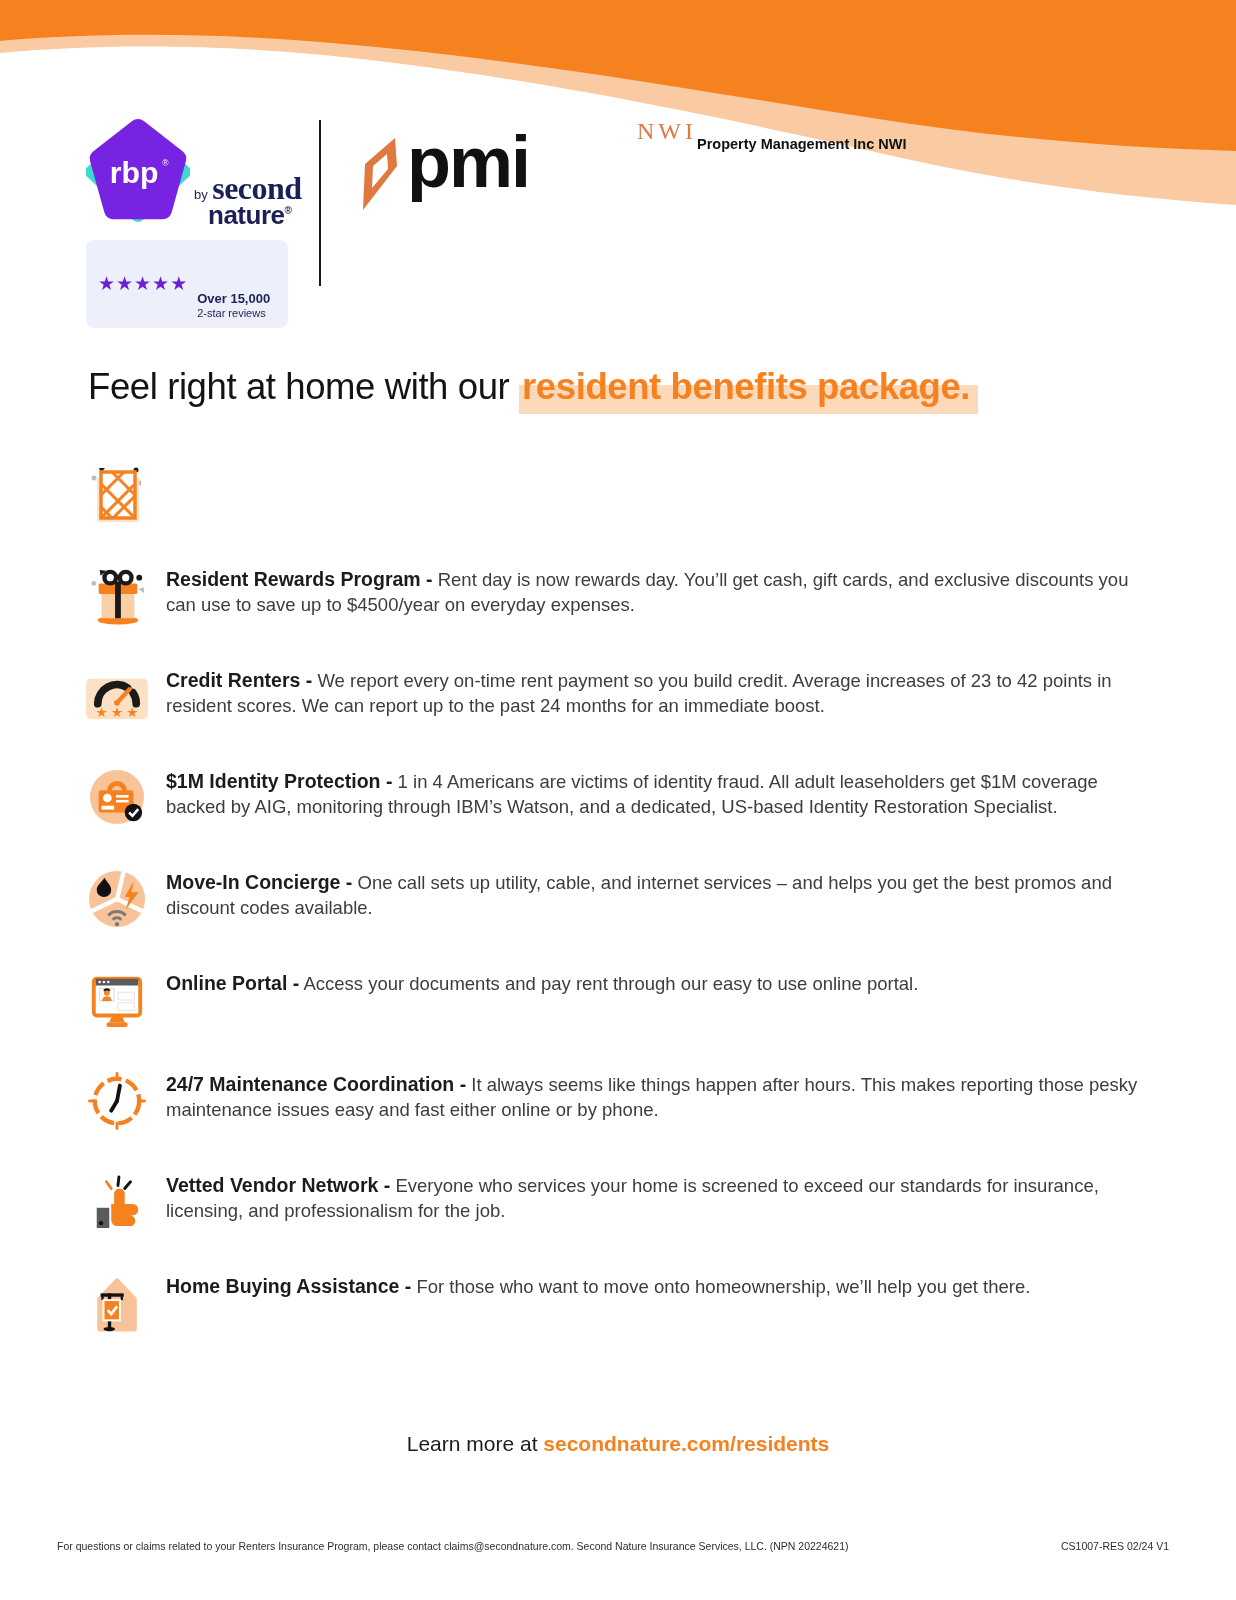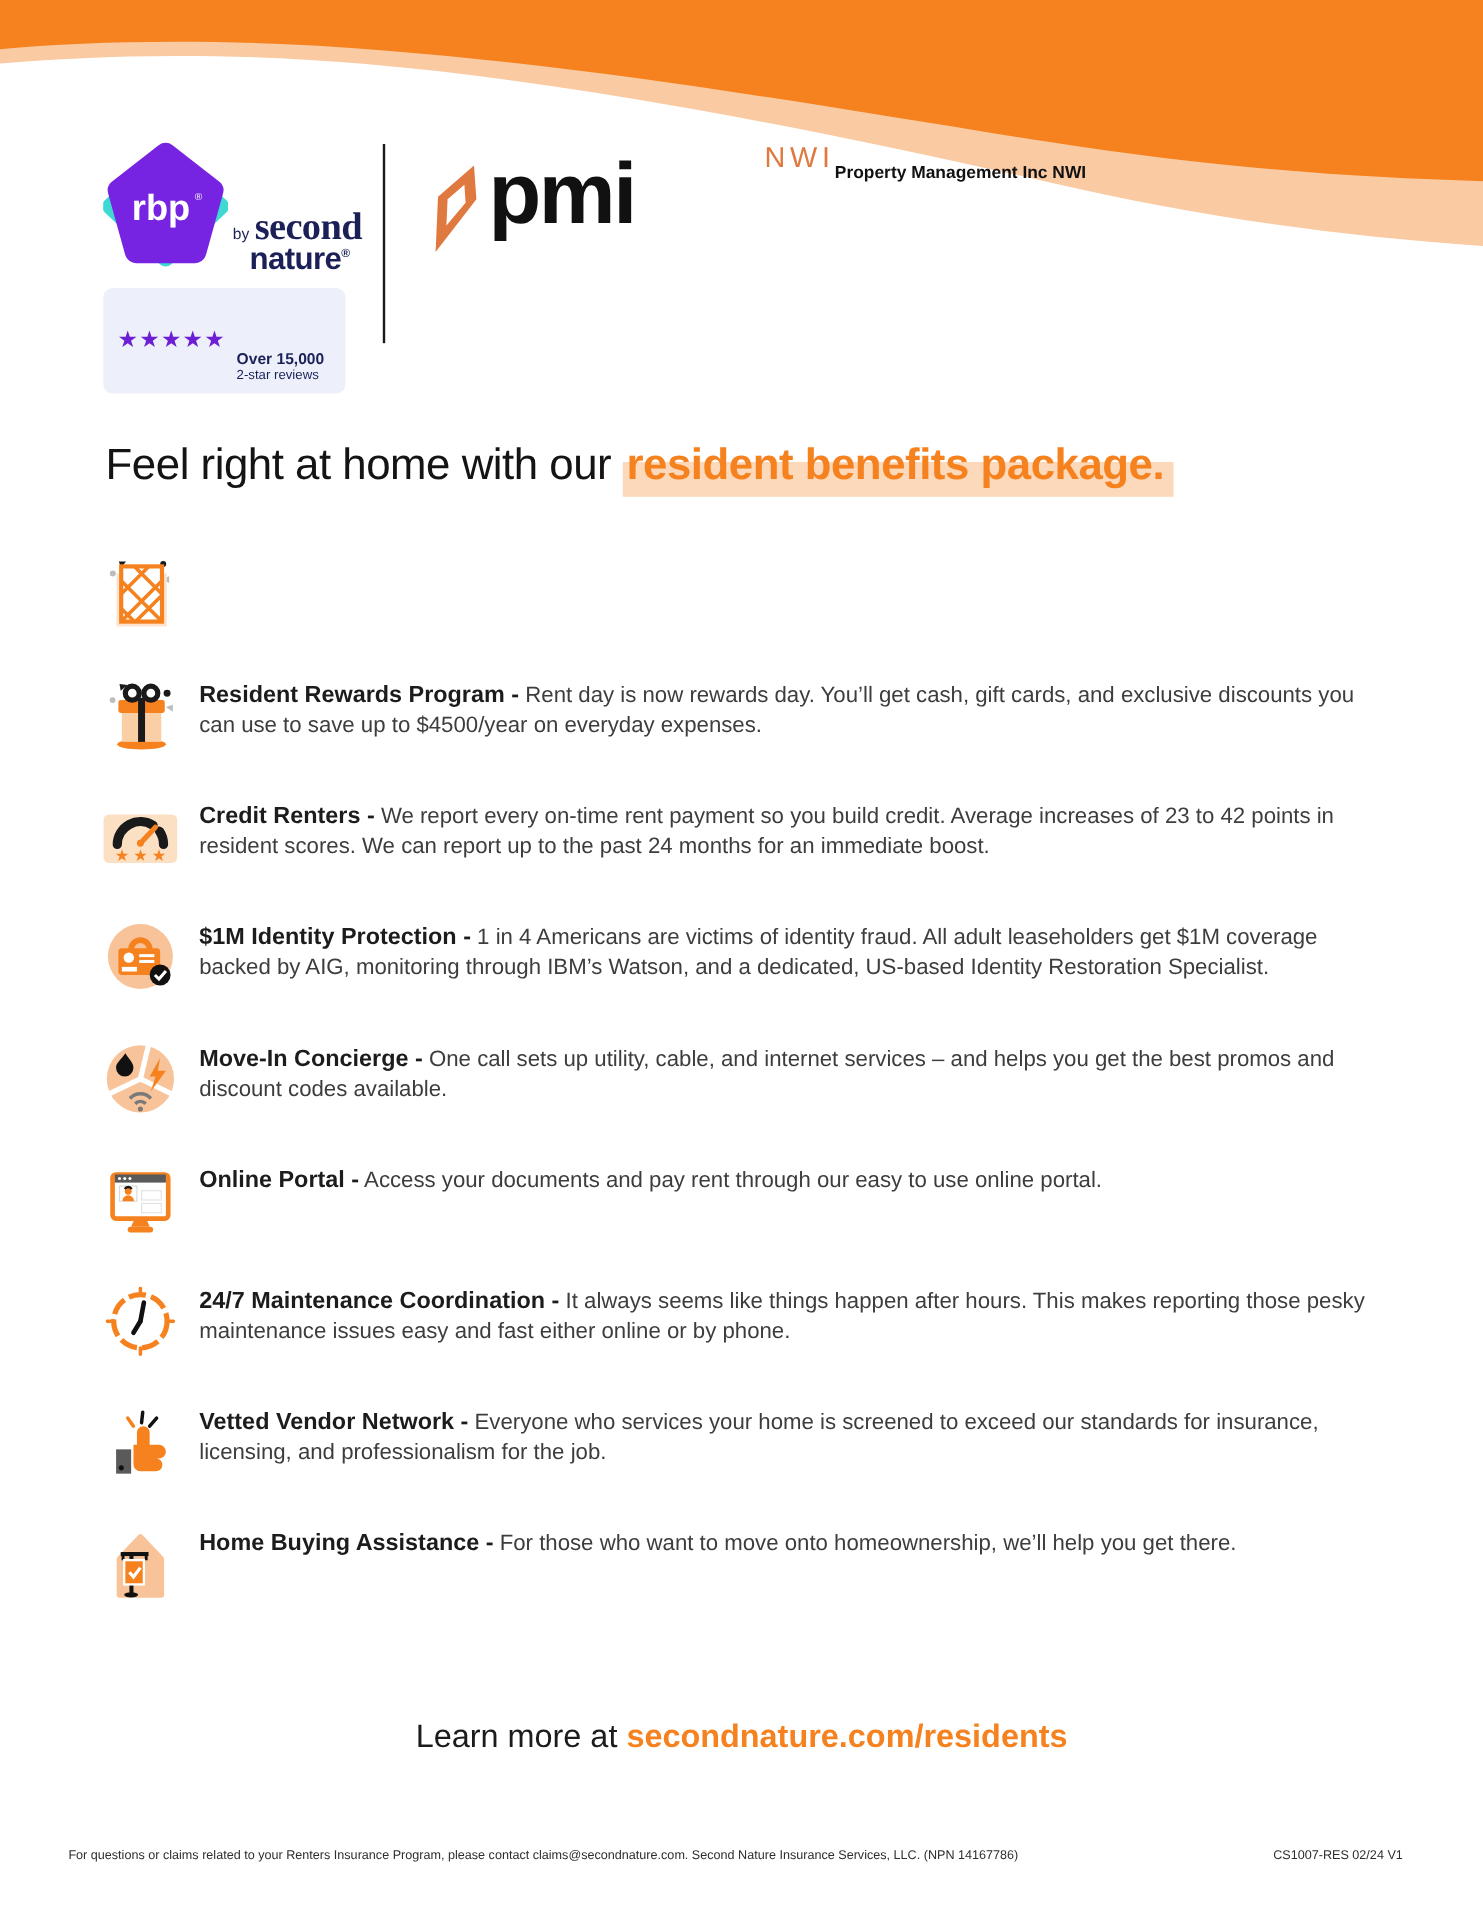--- a/index.html
+++ b/index.html
@@ -22,36 +22,36 @@
   .reviews-badge{margin-top:12px;background:#edf0fa;border-radius:8px;padding:8px 12px;display:flex;align-items:center;gap:9px;width:178px;}
   .stars{color:#6d1fd4;font-size:19px;letter-spacing:1px;line-height:1;}
   .rev-text{line-height:1.15;}
   .rev-l1{font-size:13px;color:#1b2157;font-weight:600;margin-top:44px;}
   .rev-l2{font-size:11px;color:#1b2157;}
   .logo-divider{width:2px;height:166px;background:#1a1a1a;margin:4px 30px 0 8px;}
   .pmi-block{display:flex;flex-direction:row;margin-top:16px;}
   .pmi-row{display:flex;align-items:flex-start;}
   .pmi-mark{width:52px;height:78px;margin-top:4px;}
   .pmi-name{font-size:72px;font-weight:800;color:#111;line-height:0.85;letter-spacing:-2px;margin-left:4px;}
-  .pmi-region{font-size:24px;color:#e0793f;letter-spacing:4px;margin:-14px 0 2px 108px;font-weight:500;}
+  .pmi-region{font-size:24px;color:#e0793f;letter-spacing:4px;margin:-14px 0 2px 108px;font-weight:500;font-family:Liberation Serif, serif;}
   .pmi-tagline{font-size:14.5px;font-weight:800;color:#111;margin-top:4px;}
 
   
   .headline{position:absolute;top:342px;left:88px;width:1070px;font-size:36.5px;font-weight:500;color:#141414;letter-spacing:-0.4px;}
   .headline .hl{color:#f5821f;font-weight:800;background:linear-gradient(180deg, rgba(253,222,194,0) 40%, #fbd9ba 40%);padding:0 8px 7px 3px;}
 
   
   .benefits{position:absolute;top:464px;left:86px;width:1062px;}
   .benefit{display:flex;align-items:flex-start;gap:18px;margin-bottom:39px;min-height:59px;}
   .bicon{width:62px;height:62px;flex-shrink:0;display:flex;align-items:center;justify-content:center;}
   .btext{margin:1px 0 0 0;font-size:18.5px;line-height:1.34;max-width:972px;color:#3d3d3d;}
   .btext strong{font-size:19.5px;color:#1c1c1c;font-weight:700;}
 
   
-  .learn-more{position:absolute;top:1432px;left:0;width:1236px;text-align:center;font-size:27px;color:#1c1c1c;}
+  .learn-more{position:absolute;top:1432px;left:0;width:1236px;text-align:center;font-size:21px;color:#1c1c1c;}
   .learn-more .lnk{color:#f5821f;font-weight:800;}
   .fineprint{position:absolute;top:1540px;left:57px;width:1112px;display:flex;justify-content:space-between;font-size:10.5px;color:#2e2e2e;}
   .fp-left{max-width:900px;}
 </style>
 </head>
 <body>
 
 <div class="page">
 
   <svg class="wave" viewBox="0 0 1236 218" preserveAspectRatio="none" aria-hidden="true">
@@ -258,17 +258,17 @@
         </svg>
       </div>
       <p class="btext"><strong>Home Buying Assistance -</strong> <span>For those who want to move onto homeownership, we’ll help you get there.</span></p>
     </div>
 
   </div>
 
   <div class="learn-more"><span>Learn more at </span><span class="lnk">secondnature.com/residents</span></div>
 
   <div class="fineprint">
-    <span class="fp-left">For questions or claims related to your Renters Insurance Program, please contact claims@secondnature.com. Second Nature Insurance Services, LLC. (NPN 14167786)</span>
+    <span class="fp-left">For questions or claims related to your Renters Insurance Program, please contact claims@secondnature.com. Second Nature Insurance Services, LLC. (NPN 20224621)</span>
     <span class="fp-right">CS1007-RES 02/24 V1</span>
   </div>
 
 </div>
 
 </body></html>

